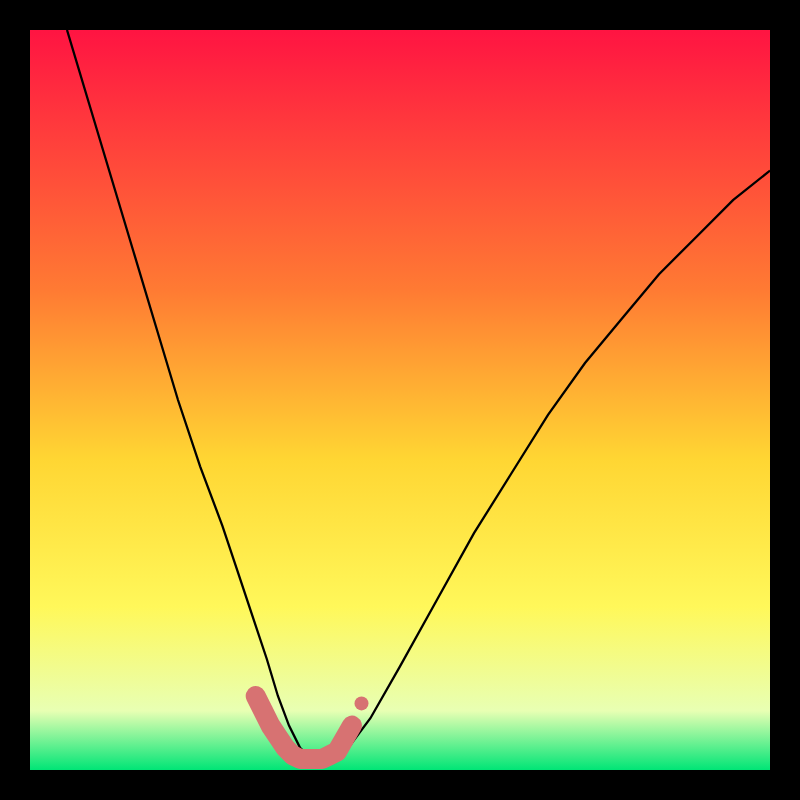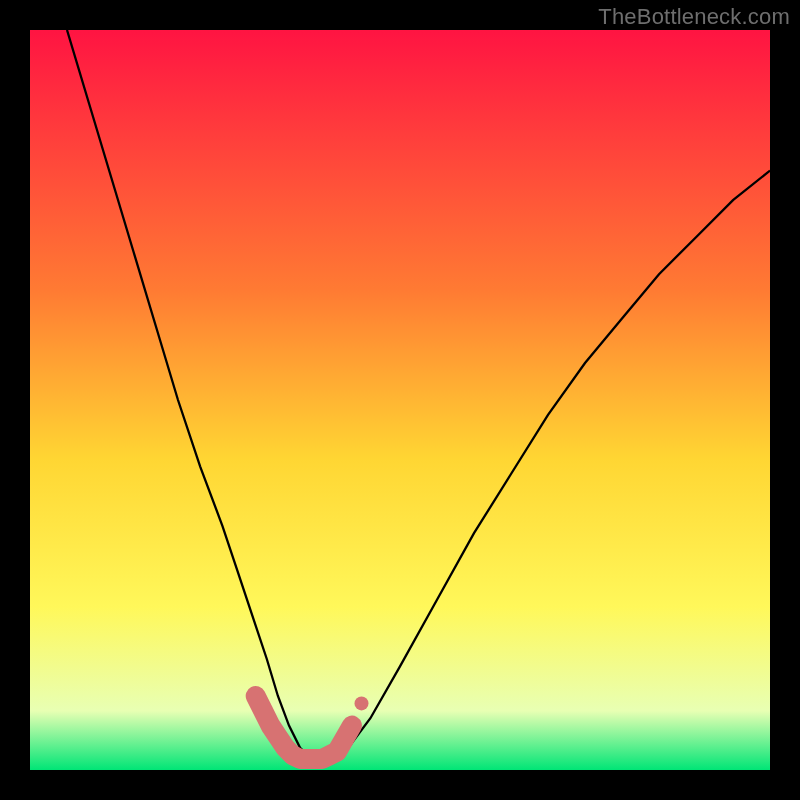--- a/index.html
+++ b/index.html
@@ -35,21 +35,20 @@
     font-weight: 500;
     letter-spacing: 0.2px;
     user-select: none;
   }
   svg { display: block; }
 </style>
 </head>
 <body>
 
 <div class="frame">
-  <div class="watermark">TheBottleneck.com</div>
 
   <div class="plot">
     <svg id="chart-svg" width="740" height="740" viewBox="0 0 740 740">
       <defs>
         <linearGradient id="bg-grad" x1="0" y1="0" x2="0" y2="1">
           <stop id="g0" offset="0%" stop-color="#ff1442"></stop>
           <stop id="g1" offset="35%" stop-color="#ff7a33"></stop>
           <stop id="g2" offset="58%" stop-color="#ffd633"></stop>
           <stop id="g3" offset="78%" stop-color="#fff85a"></stop>
           <stop id="g4" offset="92%" stop-color="#e8ffb3"></stop>

